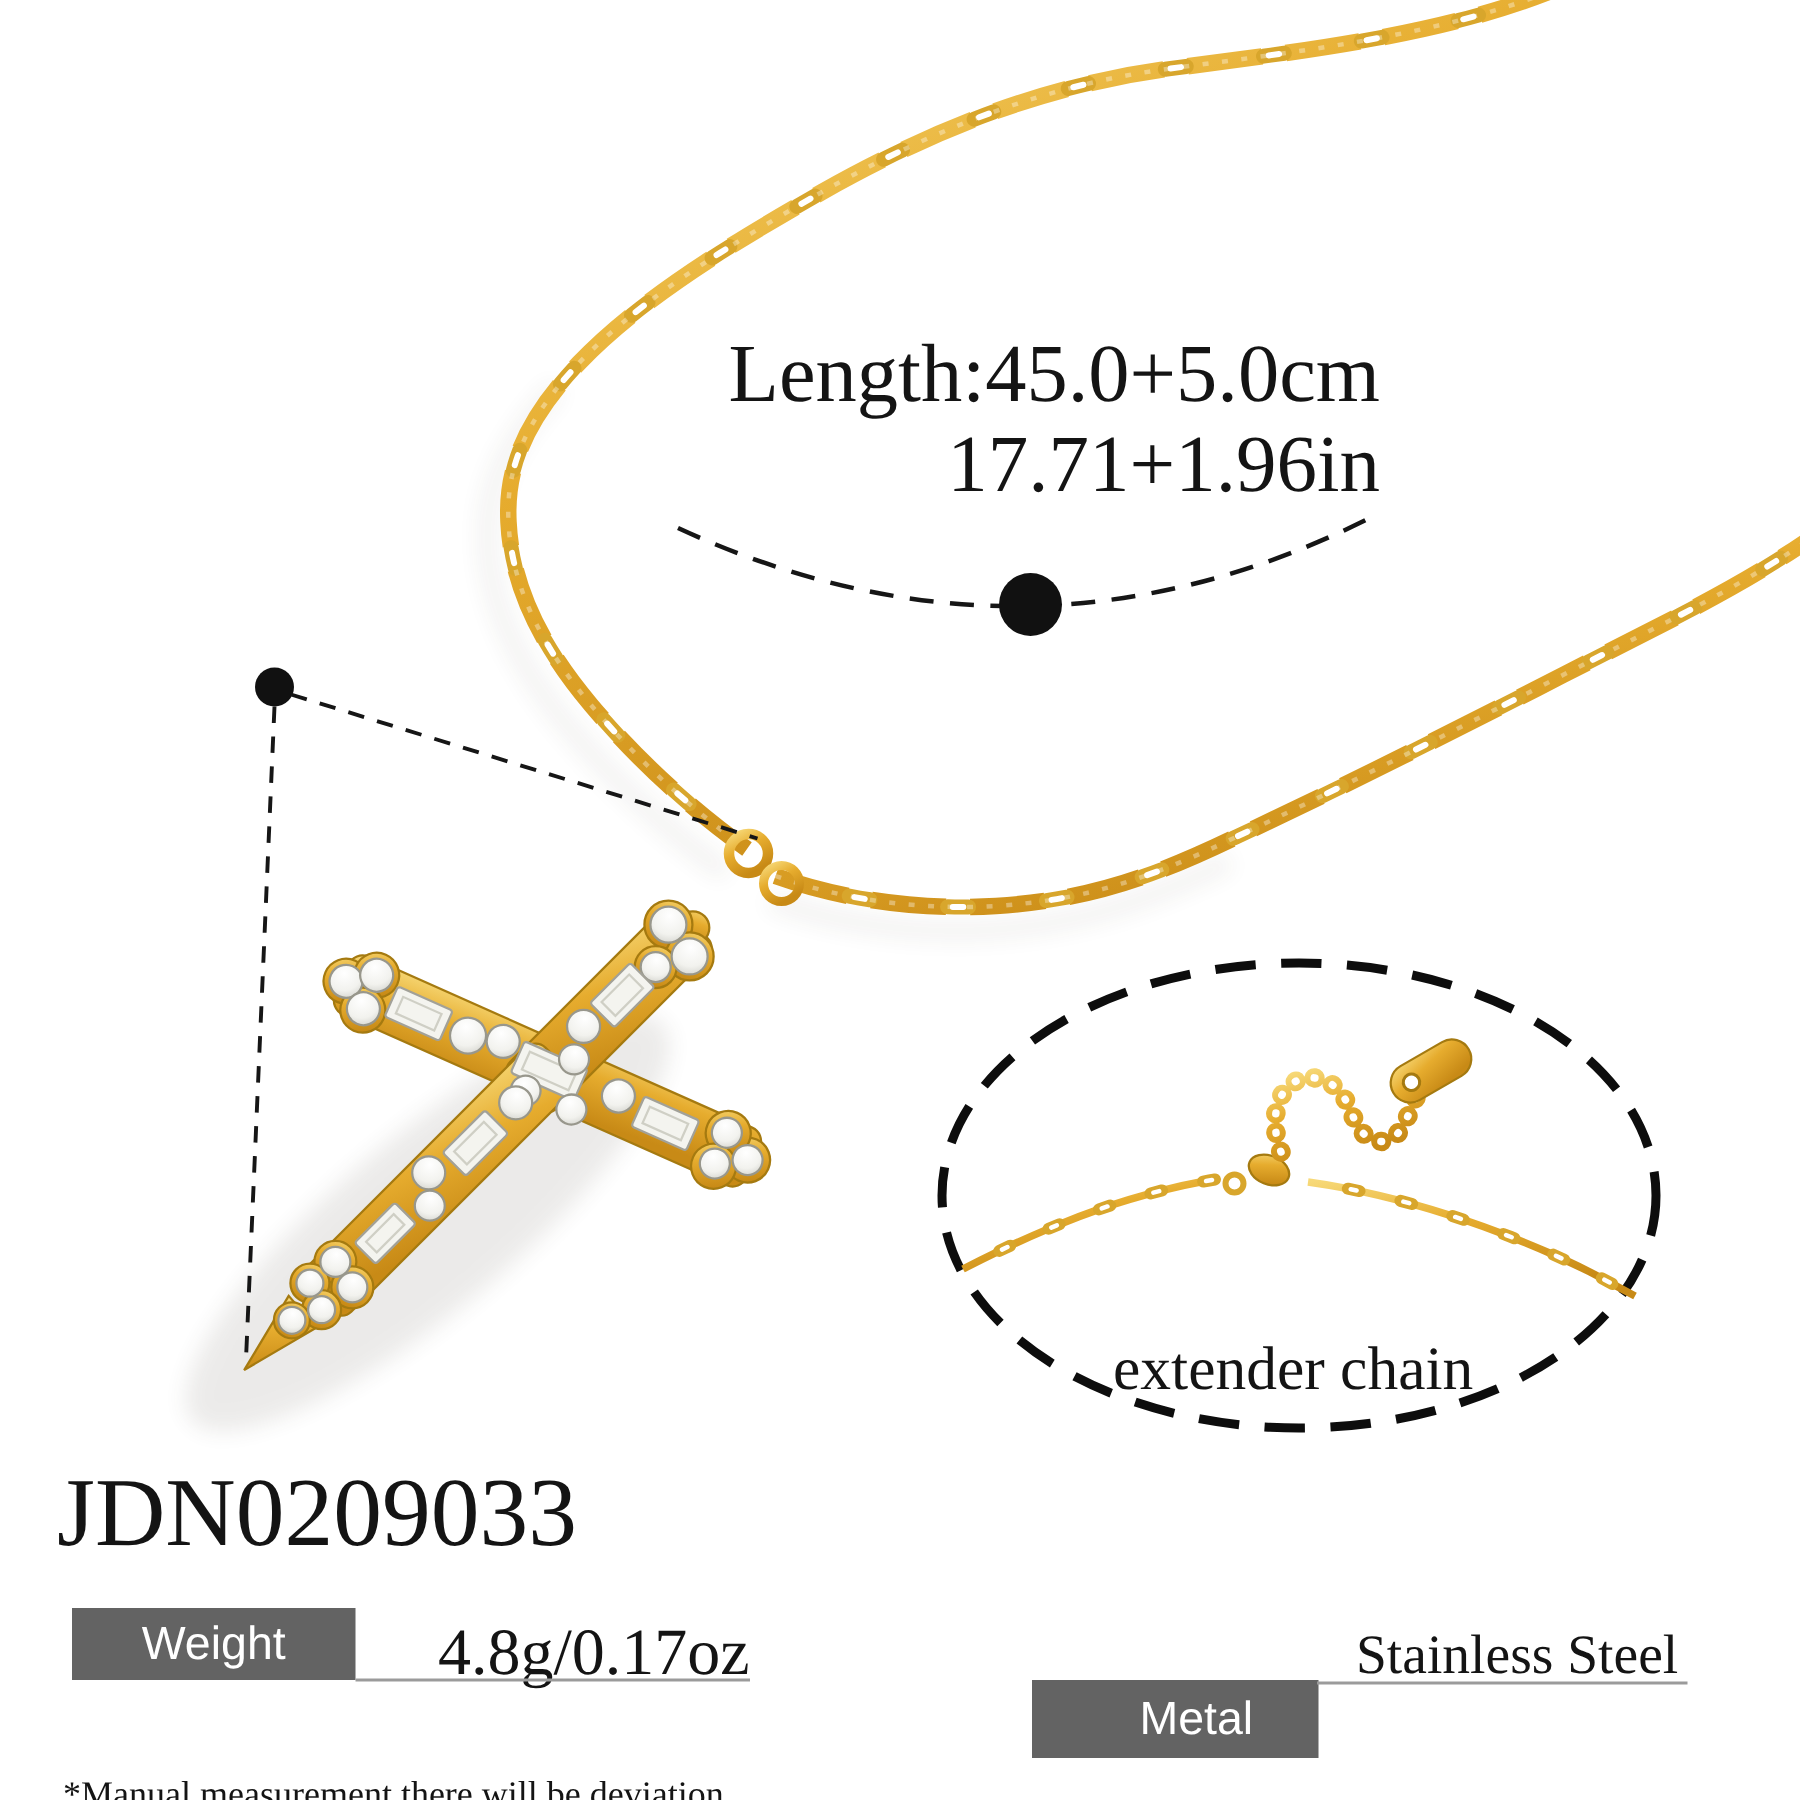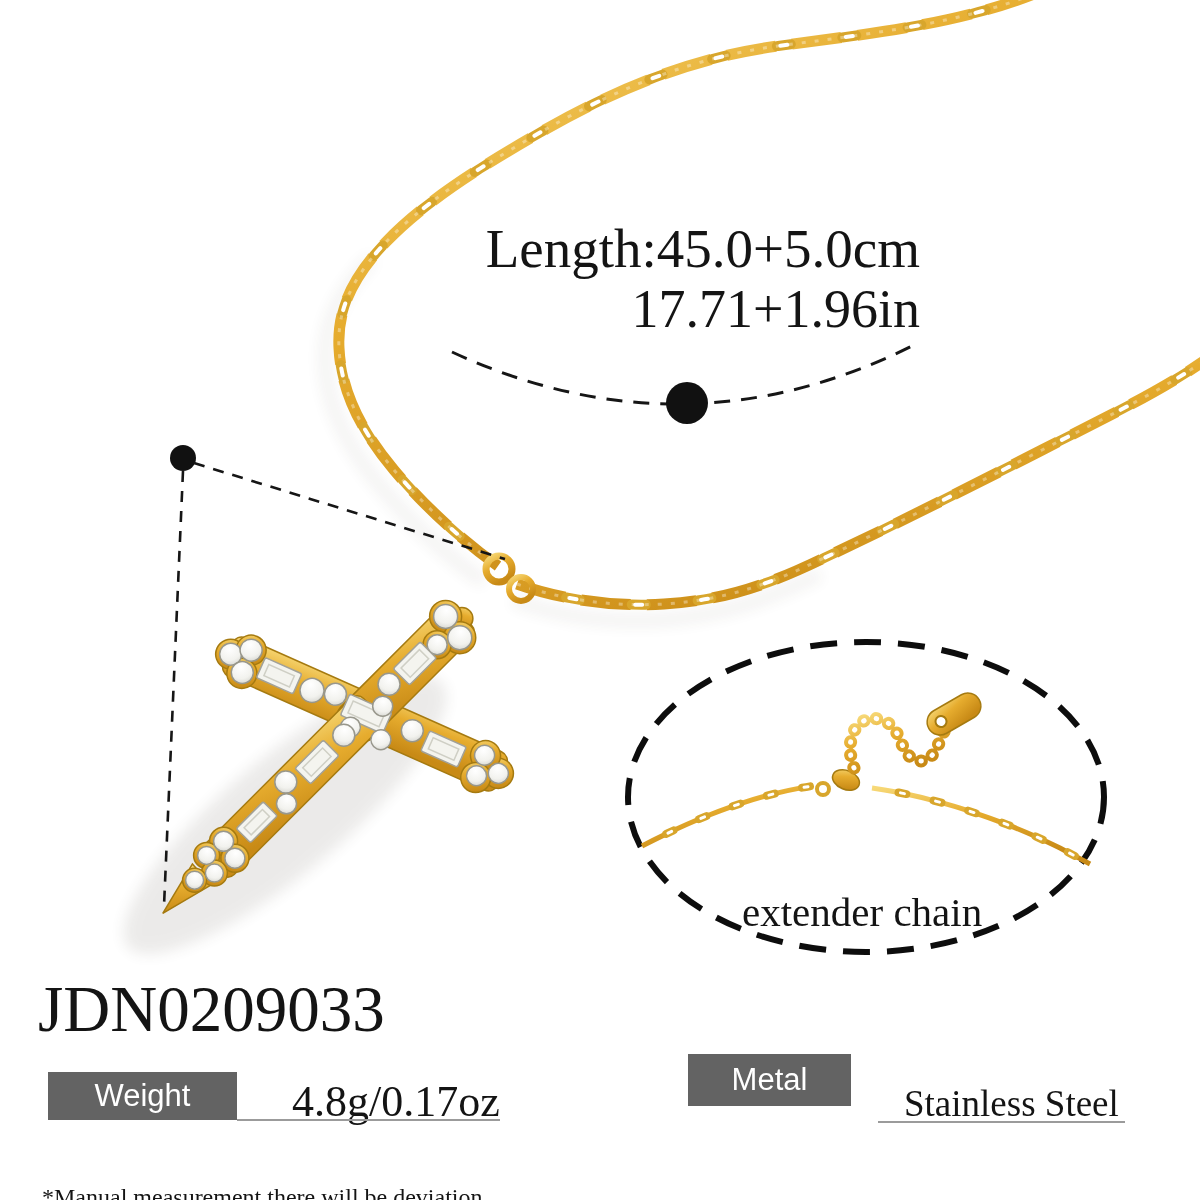--- a/index.html
+++ b/index.html
@@ -38,21 +38,21 @@
   
   .lengthBlock{top:219px;right:280px;text-align:right;line-height:60px;}
   .lengthL1{font-size:55px;}
   .lengthL2{font-size:54px;}
   .dimLabel{left:24px;top:388px;font-size:46px;}
   .sku{left:38px;top:972px;font-size:65px;}
   .feature{left:540px;top:978px;font-size:50px;}
   .extLabel{left:742px;top:888px;font-size:41px;}
   .specBox{position:absolute;background:#636363;color:#ffffff;display:flex;align-items:center;justify-content:center;font-size:31px;}
   .weightBox{left:48px;top:1072px;width:189px;height:48px;}
-  .metalBox{left:688px;top:1054px;width:163px;height:52px;}
+  .metalBox{left:688px;top:1120px;width:163px;height:52px;padding-left:28px;}
   .weightVal{left:280px;top:1076px;font-size:44px;margin-left:12px;}
   .metalVal{left:888px;top:1082px;font-size:37px;margin-left:16px;}
   .rule{position:absolute;height:2px;background:#9b9b9b;}
   .weightRule{left:237px;top:1119px;width:263px;}
   .metalRule{left:878px;top:1121px;width:247px;}
   .note{left:42px;top:1136px;font-size:24px;margin-top:48px;}
 </style>
 </head>
 <body>
 

